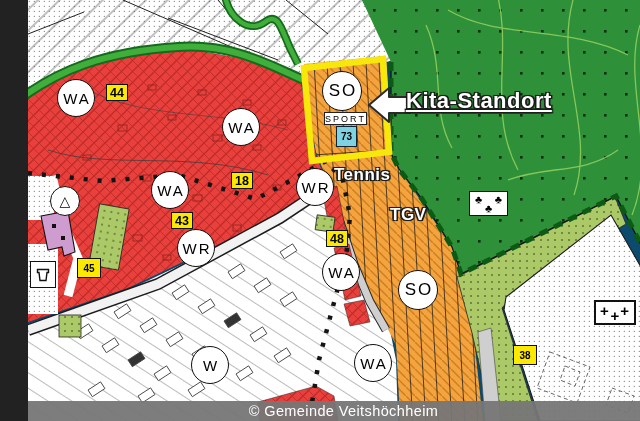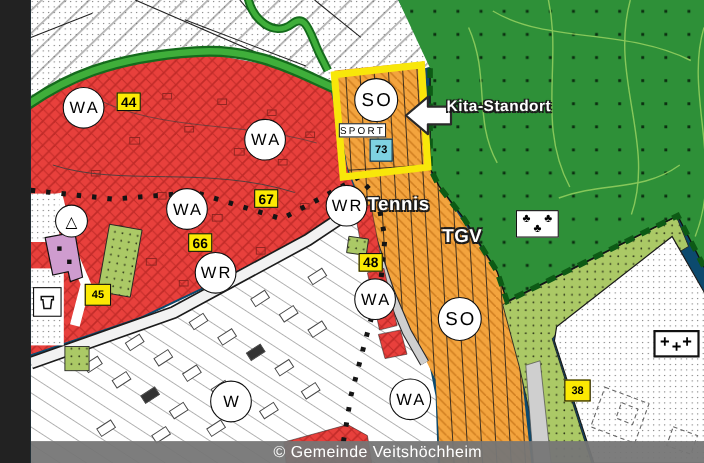--- a/index.html
+++ b/index.html
@@ -19,21 +19,21 @@
   .bd.cyan{background:#7fd2e2;width:21px;height:21px;font-size:10px;border-color:#123;}
   
   .wbox{position:absolute;background:#fff;border:1px solid #222;display:flex;align-items:center;
         justify-content:center;color:#000;box-sizing:border-box;}
   .sport{font-size:9px;letter-spacing:2px;}
   .sportg{font-size:10.5px;letter-spacing:1.5px;}
   
   .olabel{position:absolute;color:#fff;font-weight:bold;font-size:17px;letter-spacing:.5px;
      text-shadow:-1.4px -1.4px 0 #1c1c1c,1.4px -1.4px 0 #1c1c1c,-1.4px 1.4px 0 #1c1c1c,
                   1.4px 1.4px 0 #1c1c1c,0 0 2px #1c1c1c;}
-  .kita{font-size:14px;}
+  .kita{font-size:22px;text-decoration:underline;}
   
   .symcircle{position:absolute;width:28px;height:28px;border-radius:50%;background:#fff;
       border:1.5px solid #111;display:flex;align-items:center;justify-content:center;
       font-size:14px;color:#000;}
   .symbox{position:absolute;background:#fff;border:1.3px solid #111;box-sizing:border-box;}
   .symbox span{position:absolute;color:#000;line-height:1;}
   .clover span.a{left:5px;top:2px;font-size:11px;}
   .clover span.b{right:5px;top:2px;font-size:11px;}
   .clover span.c{left:50%;transform:translateX(-50%);bottom:1px;font-size:11px;}
   .plus{border-width:2px;}
@@ -294,31 +294,31 @@
   <div class="zc" style="left:123px;top:171px">WA</div>
   <div class="zc" style="left:268px;top:168px">WR</div>
   <div class="zc" style="left:149px;top:229px">WR</div>
   <div class="zc" style="left:294px;top:253px">WA</div>
   <div class="zc" style="left:326px;top:344px">WA</div>
   <div class="zc" style="left:163px;top:346px">W</div>
   <div class="zc big" style="left:294px;top:71px">SO</div>
   <div class="zc big" style="left:370px;top:270px">SO</div>
 
   <div class="bd" style="left:78px;top:84px">44</div>
-  <div class="bd" style="left:203px;top:172px">67</div>
-  <div class="bd" style="left:143px;top:212px">66</div>
+  <div class="bd" style="left:203px;top:172px">18</div>
+  <div class="bd" style="left:143px;top:212px">43</div>
   <div class="bd lg" style="left:49px;top:258px">45</div>
   <div class="bd" style="left:298px;top:230px">48</div>
   <div class="bd lg" style="left:485px;top:345px">38</div>
   <div class="bd cyan" style="left:308px;top:126px">73</div>
 
-  <div class="wbox sport" style="left:280px;top:112px;width:43px;height:13px">SPORT</div>
-
-  <div class="olabel" style="left:306px;top:176px">Tennis</div>
-  <div class="olabel" style="left:374px;top:205px">TGV</div>
+  <div class="wbox sport" style="left:296px;top:112px;width:43px;height:13px">SPORT</div>
+
+  <div class="olabel" style="left:306px;top:165px">Tennis</div>
+  <div class="olabel" style="left:362px;top:205px">TGV</div>
   <div class="olabel kita" style="left:378px;top:88px">Kita-Standort</div>
 
   <div class="symcircle" style="left:22px;top:186px">
     <span>△</span>
   </div>
   <div class="symbox potbox" style="left:2px;top:261px;width:26px;height:27px">
     <svg width="18" height="18" viewBox="0 0 18 18">
       <path d="M3.5,3.5 h11 v3 h-1.5 l-1,8 h-6 l-1,-8 h-1.5 z" fill="#fff" stroke="#111" stroke-width="1.4"></path>
     </svg>
   </div>

